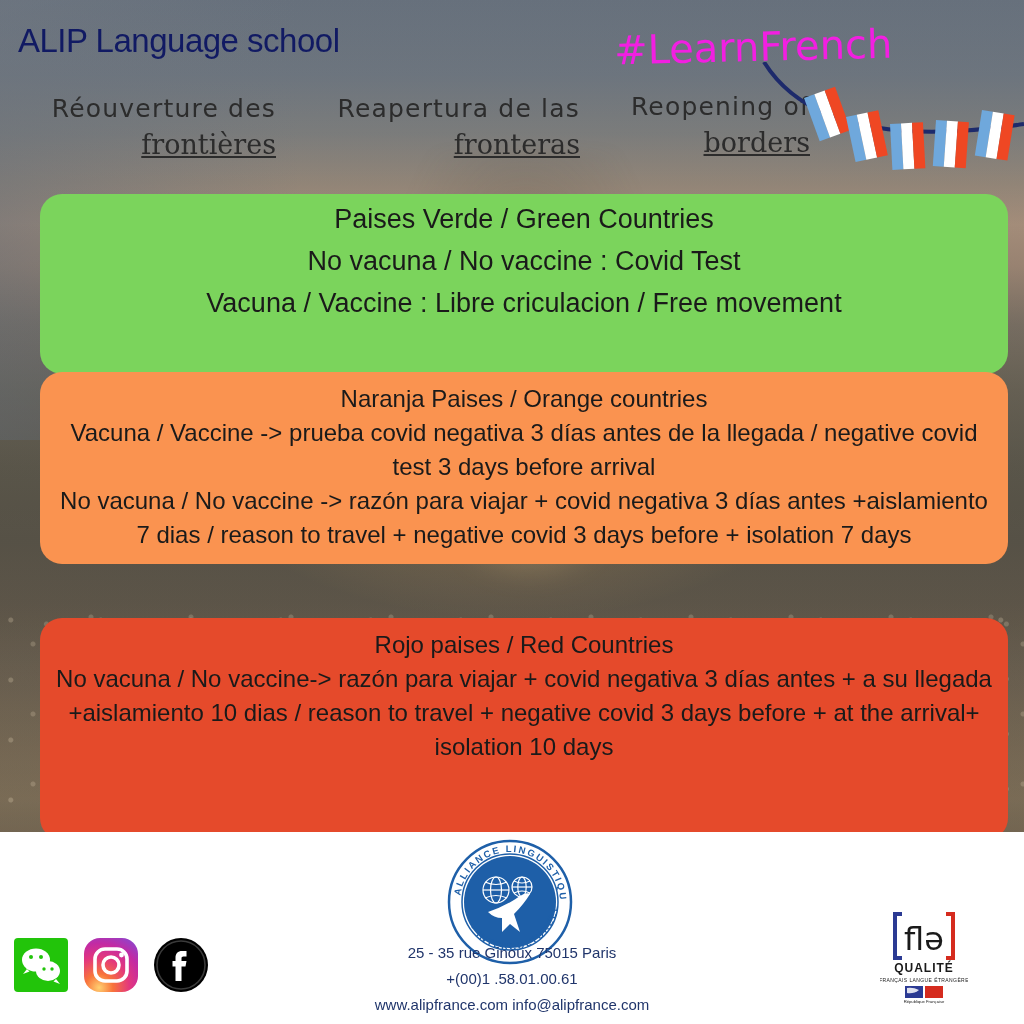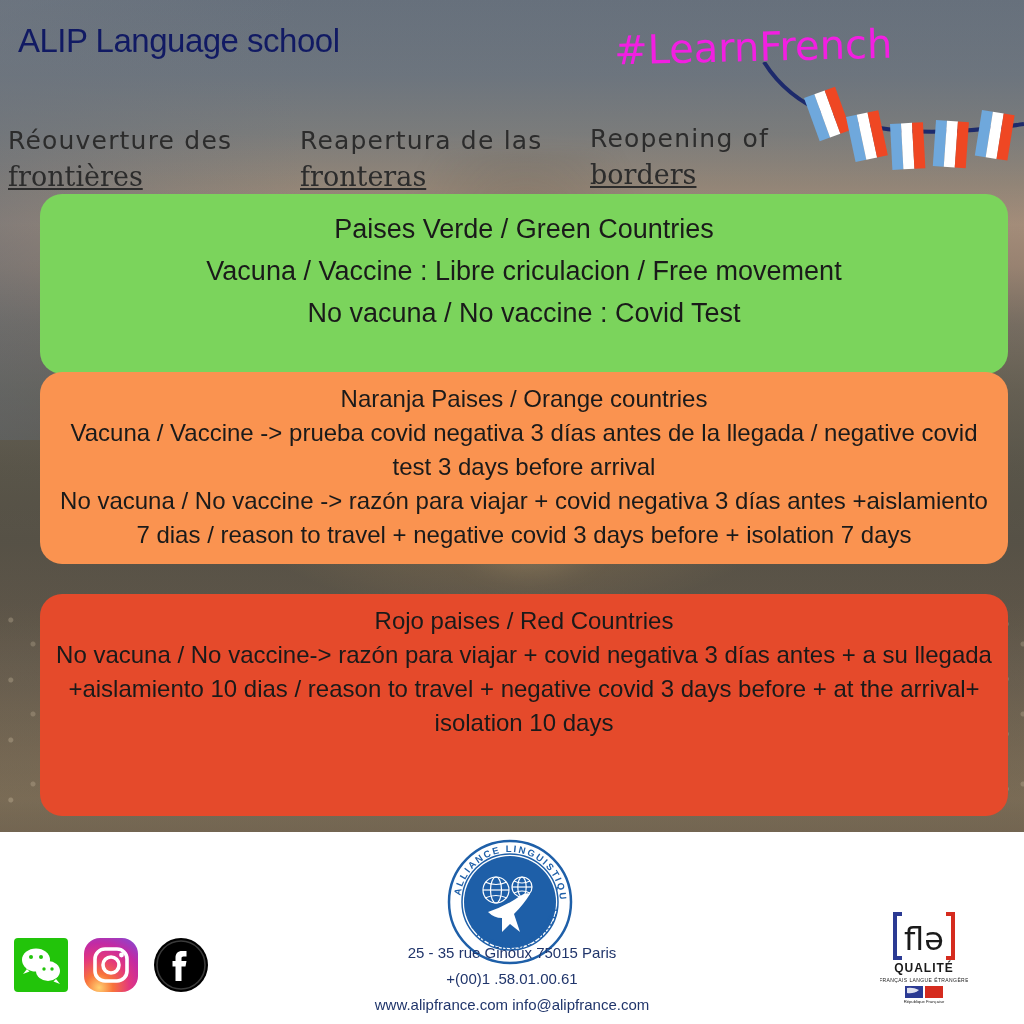--- a/index.html
+++ b/index.html
@@ -71,46 +71,46 @@
     font-size:33px;font-weight:normal;letter-spacing:-0.5px;
     color:#111a63;white-space:nowrap;
   }
   .hashtag{
     position:absolute;left:614px;top:24px;
     font-size:40px;color:#f21fe1;white-space:nowrap;
     font-family:"DejaVu Sans", sans-serif;letter-spacing:0px;
     transform:rotate(-1.4deg);
   }
   .headline{
-    position:absolute;text-align:left;color:#2c2c2c;line-height:1.0;margin-top:32px;
+    position:absolute;text-align:right;color:#2c2c2c;line-height:1.0;
   }
   .headline .l1{display:block;font-size:25px;letter-spacing:1.2px;font-family:"DejaVu Sans", sans-serif;}
   .headline .l2{display:block;font-size:27px;margin-top:10px;font-family:"DejaVu Serif", serif;text-decoration:underline;}
   .hl-fr{left:8px;top:96px;width:268px;}
   .hl-es{left:300px;top:96px;width:280px;}
   .hl-en{left:590px;top:94px;width:220px;}
 
   
   .bunting{position:absolute;left:760px;top:62px;width:264px;height:120px;}
   .bunting svg{display:block;}
 
   
   .box{
     position:absolute;left:40px;width:968px;border-radius:22px;
     box-sizing:border-box;padding:10px 14px;
     color:#1a1a1a;text-align:center;
     font-family:"Liberation Sans", sans-serif;
   }
   .box .ttl{font-size:26px;line-height:1.55;}
   .box .ln{font-size:26px;line-height:1.58;}
-  .box-green{top:194px;height:180px;background:#7bd45c;padding-top:14px;}
+  .box-green{top:194px;height:180px;background:#7bd45c;padding-top:4px;}
   .box-green .ttl,.box-green .ln{font-size:27px;line-height:1.56;}
   .box-orange{top:372px;height:192px;background:#fa9350;}
   .box-orange .ttl,.box-orange .ln{font-size:24px;line-height:1.42;}
-  .box-red{top:594px;height:222px;background:#e54a2b;}
+  .box-red{top:618px;height:222px;background:#e54a2b;}
   .box-red .ttl,.box-red .ln{font-size:24px;line-height:1.42;}
 
   
   .footer{position:absolute;left:0;top:832px;width:1024px;height:192px;background:#fff;}
   .socials{position:absolute;left:14px;top:106px;display:flex;gap:16px;align-items:center;}
   .soc{width:54px;height:54px;position:relative;}
   .soc-wechat{background:#22c40a;border-radius:4px;}
   .soc-insta{border-radius:16px;
     background:radial-gradient(circle at 28% 92%, #ffd070 0%, #f8743b 22%, #e3377d 48%, #c32aa3 70%, #7b4ddb 100%);}
   .soc-fb{background:#000;border-radius:50%;}
@@ -182,22 +182,22 @@
           <rect x="0" y="0" width="11" height="46" fill="#6fa8dc"></rect>
             <rect x="11" y="0" width="11" height="46" fill="#fff"></rect>
             <rect x="22" y="0" width="11" height="46" fill="#ef4723"></rect>
         </g>
       </g>
     </svg>
   </div>
 
   <div class="box box-green">
     <div class="ttl">Paises Verde / Green Countries</div>
+    <div class="ln">No vacuna / No vaccine : Covid Test</div>
     <div class="ln">Vacuna / Vaccine : Libre criculacion / Free movement</div>
-    <div class="ln">No vacuna / No vaccine : Covid Test</div>
   </div>
 
   <div class="box box-orange">
     <div class="ttl">Naranja Paises / Orange countries</div>
     <div class="ln">Vacuna / Vaccine -&gt; prueba covid negativa 3 días antes de la llegada / negative covid test 3 days before arrival</div>
     <div class="ln">No vacuna / No vaccine -&gt; razón para viajar + covid negativa 3 días antes +aislamiento 7 dias / reason to travel + negative covid 3 days before + isolation 7 days</div>
   </div>
 
   <div class="box box-red">
     <div class="ttl">Rojo paises / Red Countries</div>

